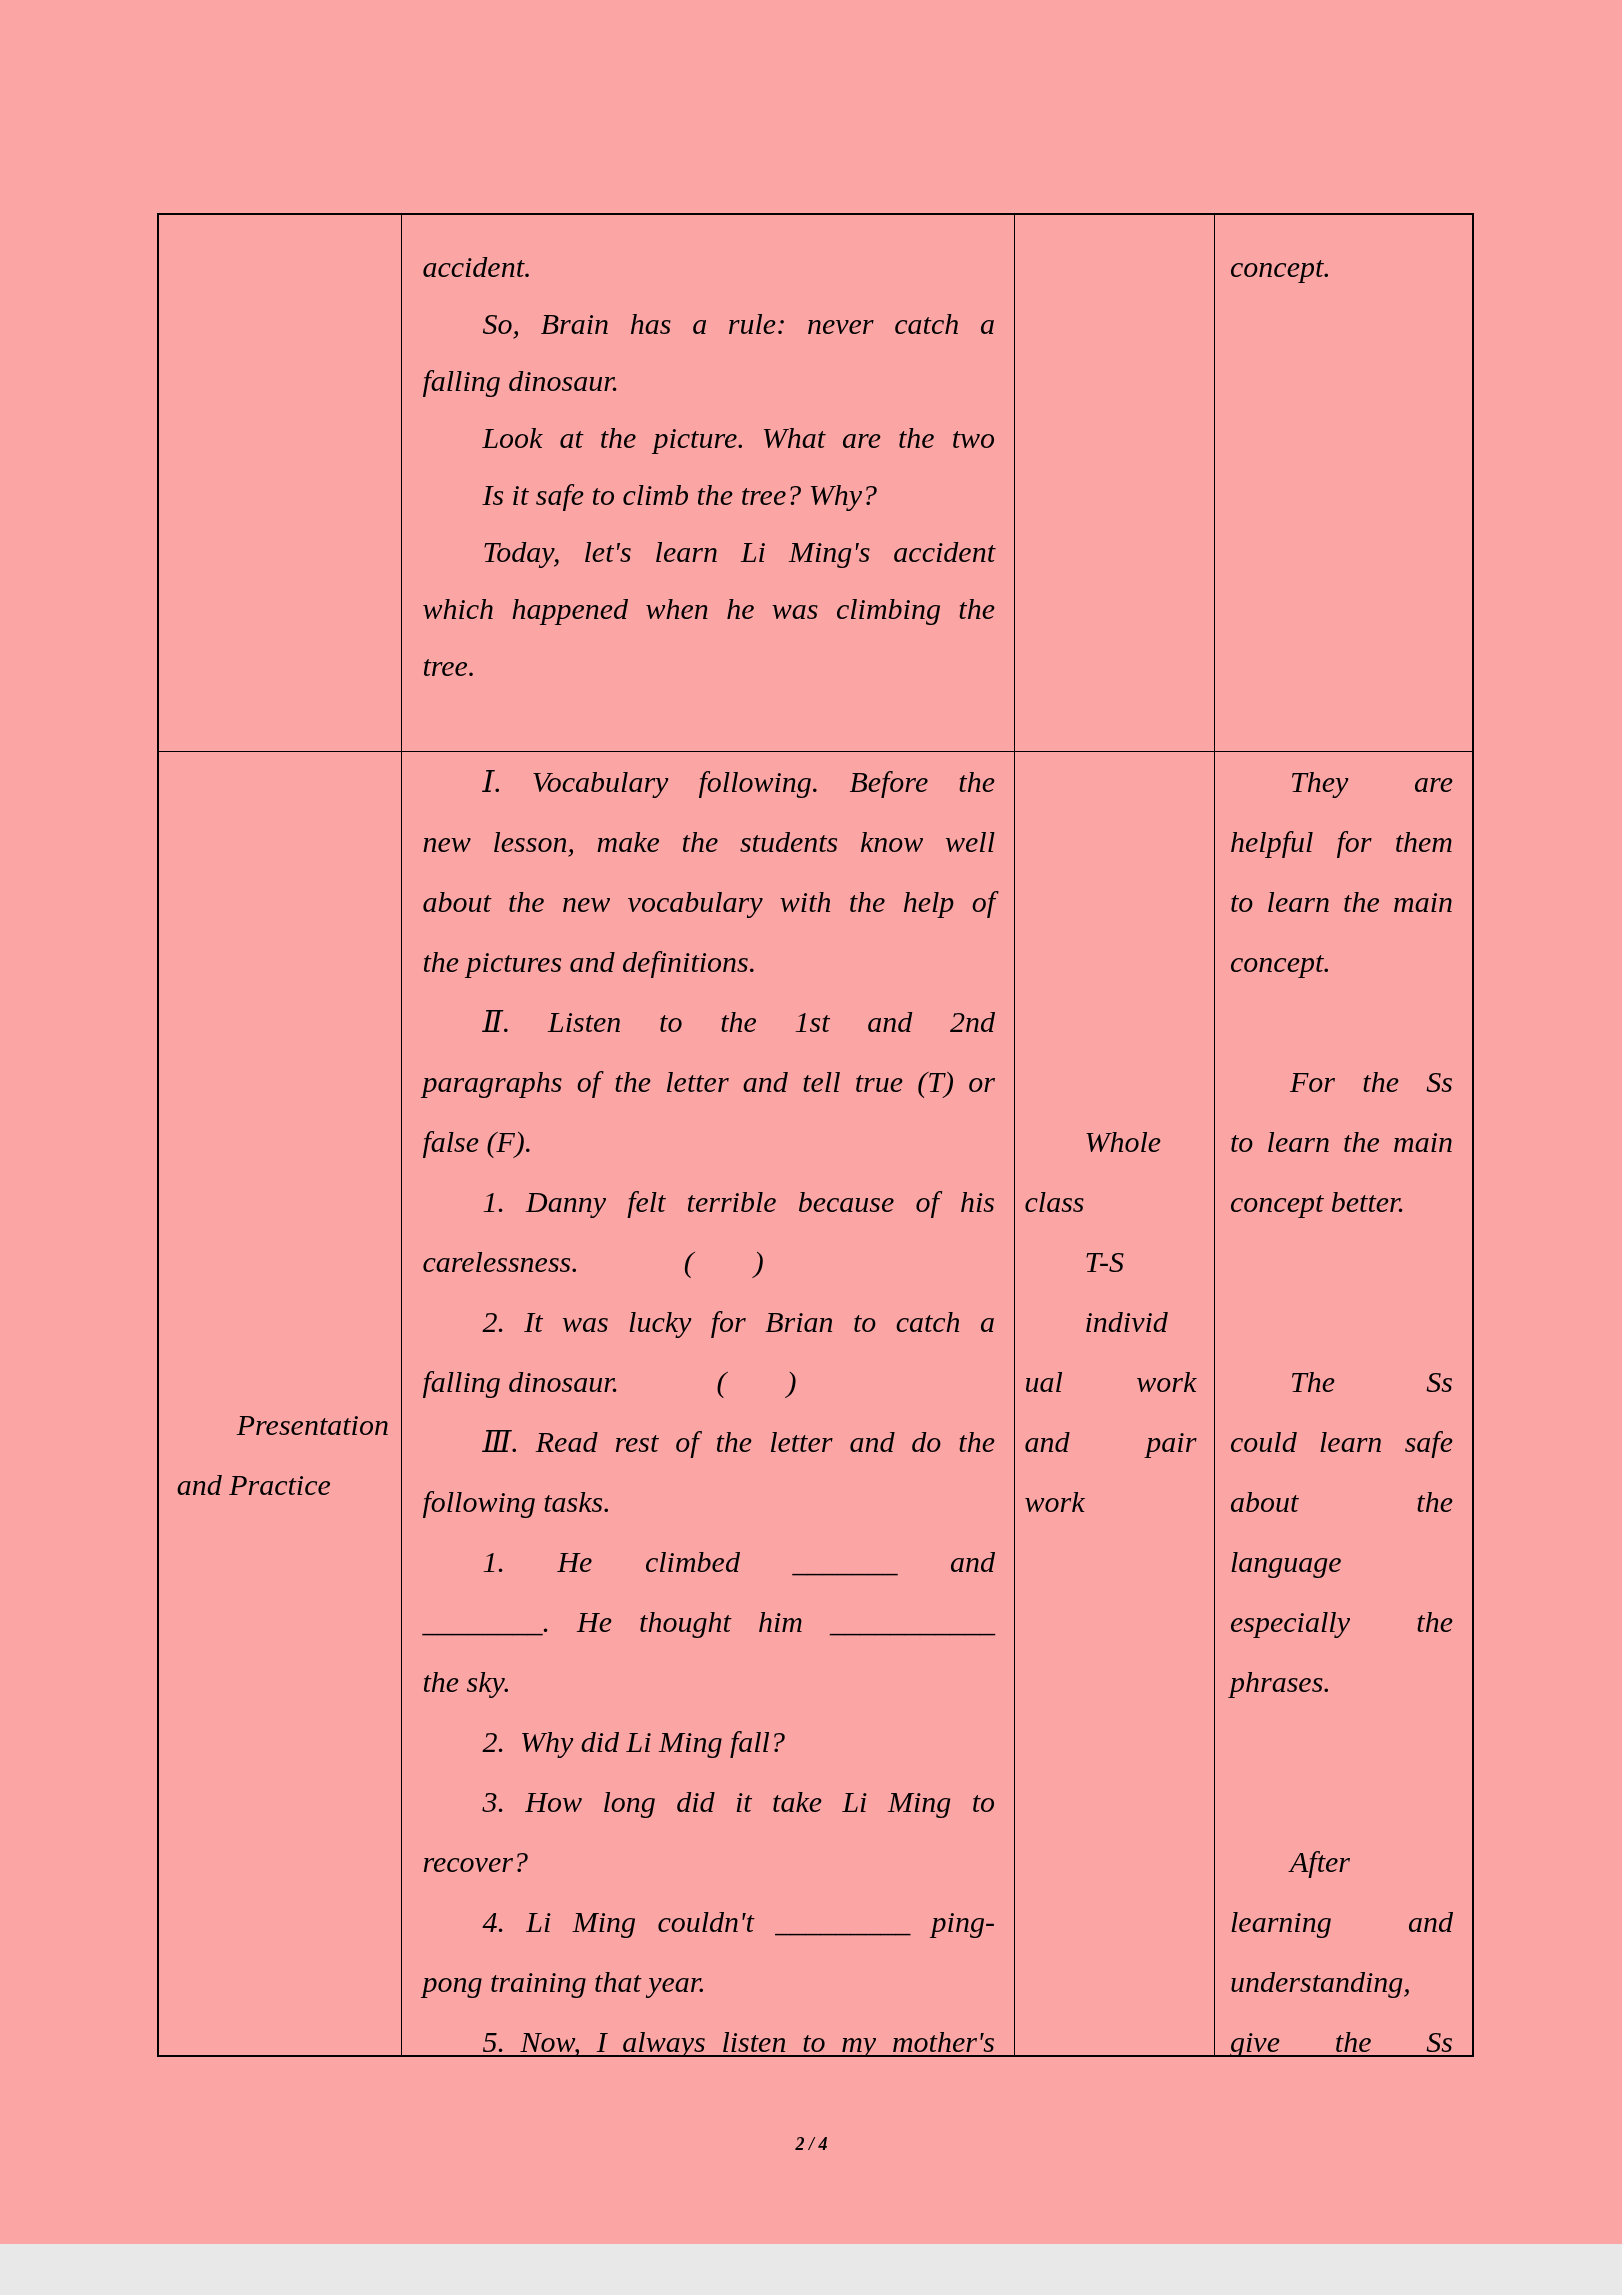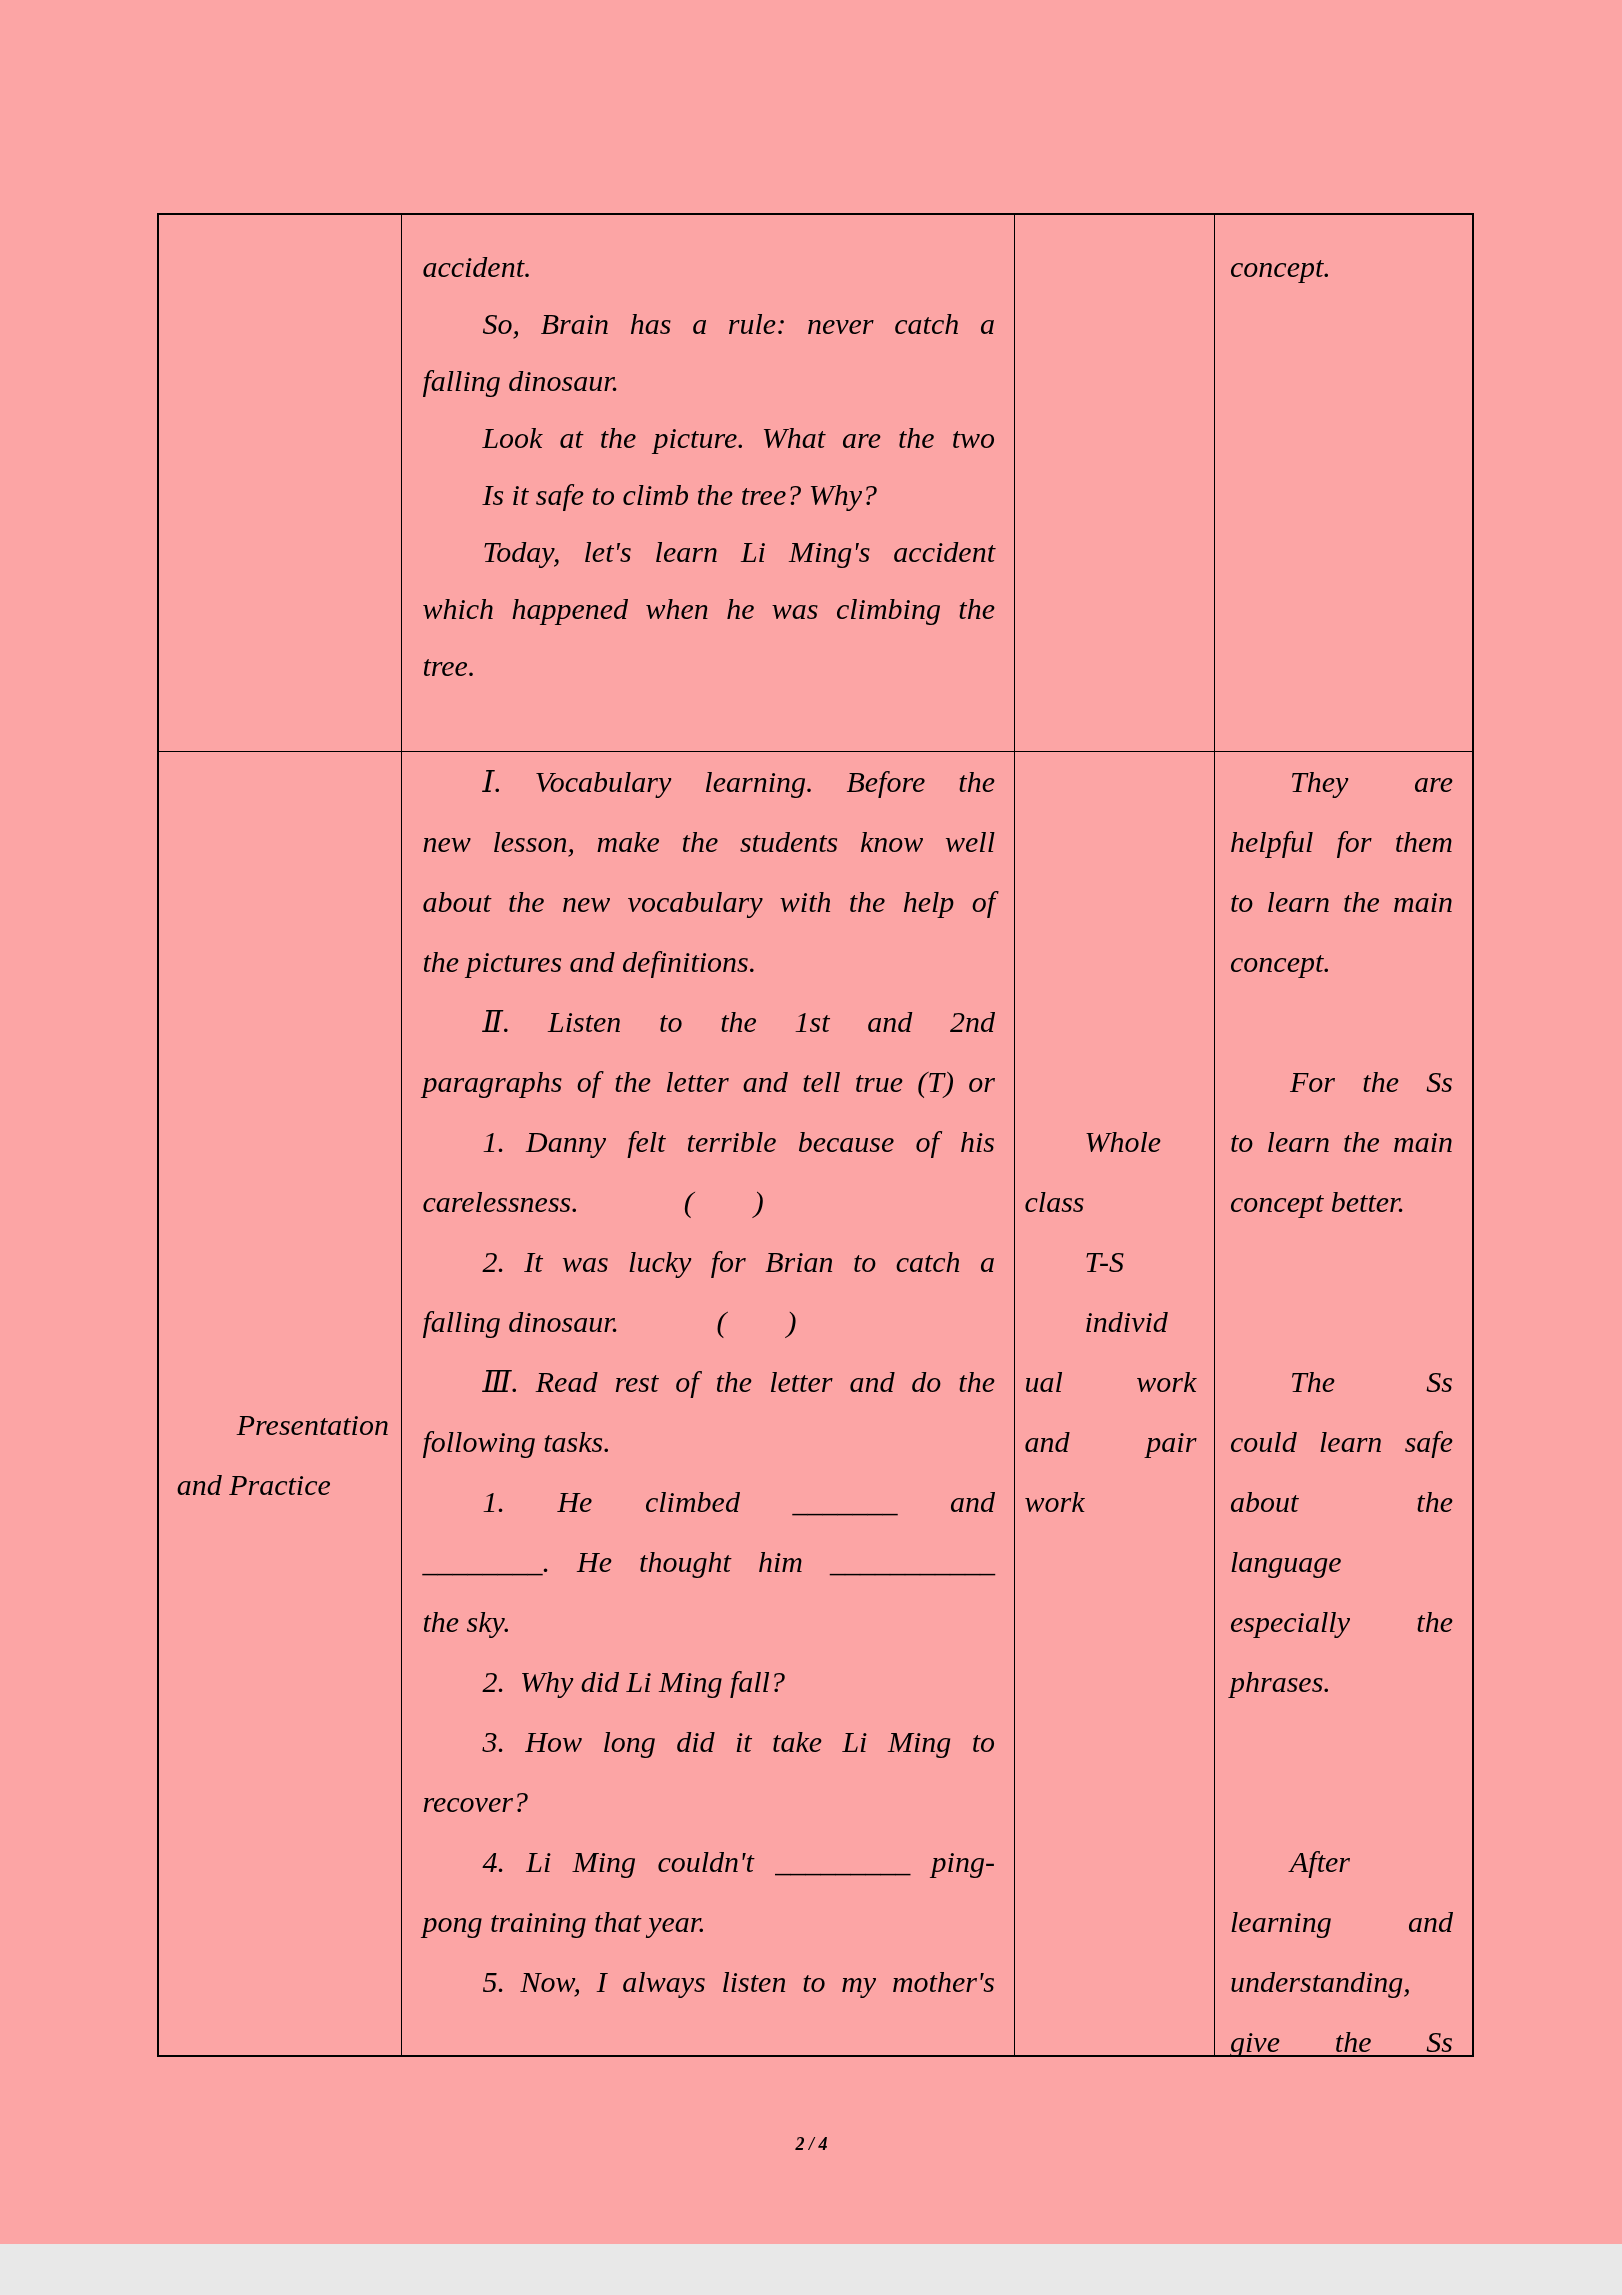--- a/index.html
+++ b/index.html
@@ -93,21 +93,21 @@
       </div>
 
     <div class="cell br c21">
         <div class="tl in">Presentation</div>
         <div class="tl">and Practice</div>
       </div>
     <div class="cell br c22">
         <div class="tl j in">
           <span>Ⅰ.</span>
           <span>Vocabulary</span>
-          <span>learning.</span>
+          <span>following.</span>
           <span>Before</span>
           <span>the</span>
         </div>
         <div class="tl j">
           <span>new</span>
           <span>lesson,</span>
           <span>make</span>
           <span>the</span>
           <span>students</span>
           <span>know</span>
@@ -137,20 +137,21 @@
           <span>paragraphs</span>
           <span>of</span>
           <span>the</span>
           <span>letter</span>
           <span>and</span>
           <span>tell</span>
           <span>true</span>
           <span>(T)</span>
           <span>or</span>
         </div>
+        <div class="tl">false (F).</div>
         <div class="tl j in">
           <span>1.</span>
           <span>Danny</span>
           <span>felt</span>
           <span>terrible</span>
           <span>because</span>
           <span>of</span>
           <span>his</span>
         </div>
         <div class="tl">carelessness.              (        )</div>

